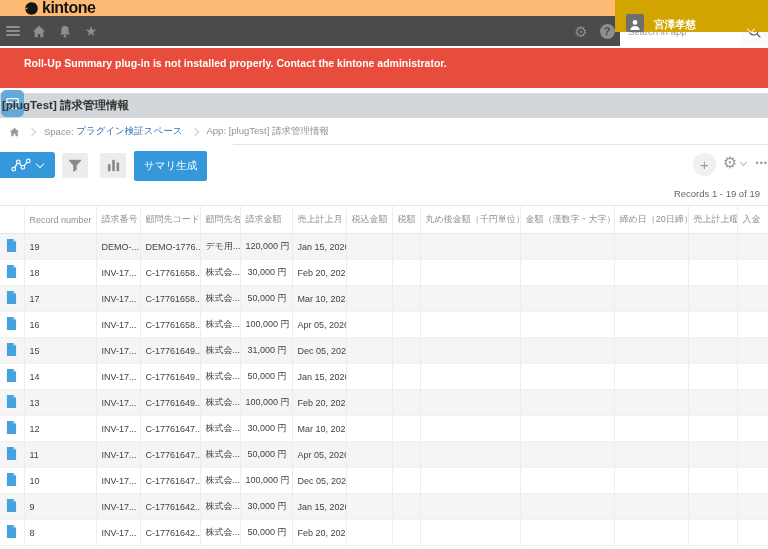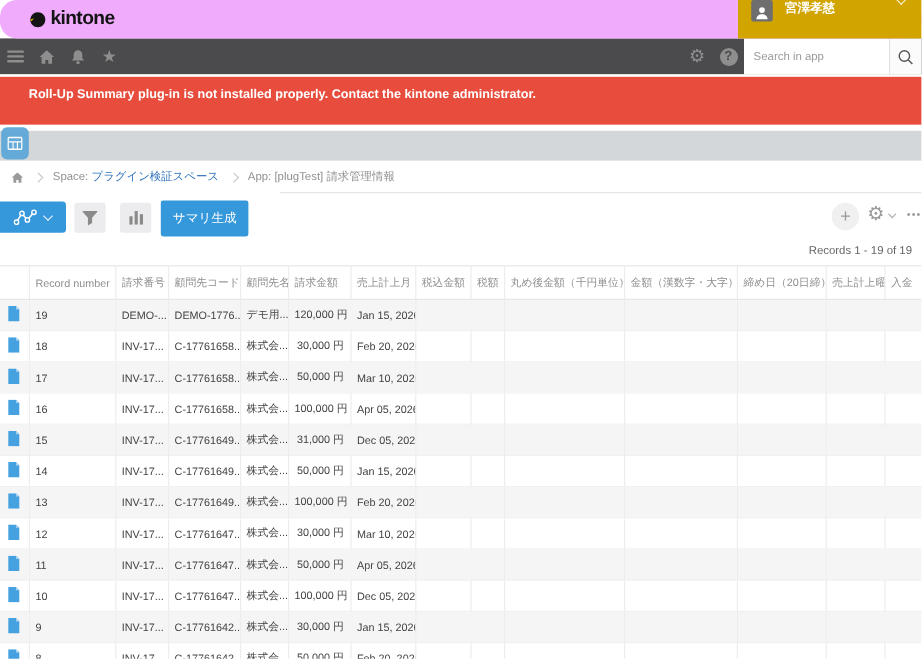--- a/index.html
+++ b/index.html
@@ -1,22 +1,22 @@
 <!DOCTYPE html>
 <html><head>
 <meta charset="utf-8">
 <style>
   html,body{margin:0;padding:0;}
   body{width:768px;height:549px;overflow:hidden;position:relative;background:#fff;
        font-family:"Liberation Sans","DejaVu Sans",sans-serif;-webkit-font-smoothing:antialiased;}
-  .topbar{height:32px;background:#f0abfc;display:flex;align-items:center;position:relative;border-radius:14px;}
+  .topbar{height:16px;background:#fdba74;display:flex;align-items:center;position:relative;}
   .logo{display:flex;align-items:center;margin-left:24px;gap:3px;}
   .logo-text{font-size:16px;font-weight:bold;color:#141414;letter-spacing:-0.5px;}
   .userbox{position:absolute;right:0;top:0;width:153px;height:32px;background:#d2a400;
-           display:flex;align-items:flex-start;margin-left:40px;}
+           display:flex;align-items:flex-end;margin-left:40px;}
   .avatar{width:18px;height:18px;background:#6e6e6e;border-radius:2px;margin-left:11px;flex:none;}
   .username{color:#fff;font-size:10.5px;font-weight:bold;margin-left:10px;flex:1;}
   .chev{width:5px;height:5px;border-right:1.5px solid #a98700;border-bottom:1.5px solid #a98700;
         transform:rotate(45deg);display:inline-block;}
   .userbox .chev{border-color:#fff;opacity:.8;margin-right:14px;margin-top:-3px;}
 
   .navbar{height:30px;background:#4b4b4d;display:flex;align-items:center;}
   .nav-ic{display:flex;align-items:center;justify-content:center;width:26px;height:30px;color:#8e8e8e;}
   .hamb{width:14px;}
   .hamb div{height:2px;background:#8e8e8e;margin:2px 0;border-radius:1px;}
@@ -159,20 +159,21 @@
 
 <div class="titlebar">
   <span class="app-icon">
     <svg width="13" height="13" viewBox="0 0 16 16">
         <rect x="1" y="2" width="14" height="12" rx="1" fill="none" stroke="#fff" stroke-width="1.4"></rect>
         <line x1="1" y1="6.5" x2="15" y2="6.5" stroke="#fff" stroke-width="1.2"></line>
         <line x1="6" y1="6.5" x2="6" y2="14" stroke="#fff" stroke-width="1.2"></line>
         <line x1="10.5" y1="6.5" x2="10.5" y2="14" stroke="#fff" stroke-width="1.2"></line>
       </svg>
   </span>
+  <span class="app-title">[plugTest] 請求管理情報</span>
 </div>
 
 <div class="breadcrumb">
   <span style="display:flex;">
     <svg width="11" height="10" viewBox="0 0 16 15">
         <path fill="#9a9a9a" d="M8 1 1 7.5h2V14h3.6v-3.6h2.8V14H13V7.5h2z"></path>
       </svg>
   </span>
   <span class="bc-sep"></span>
   <span>Space:</span>&nbsp;

